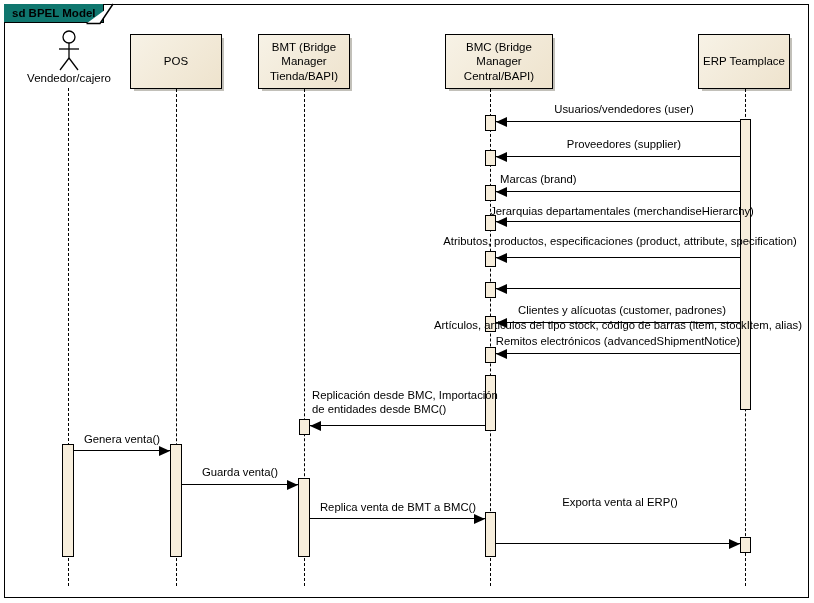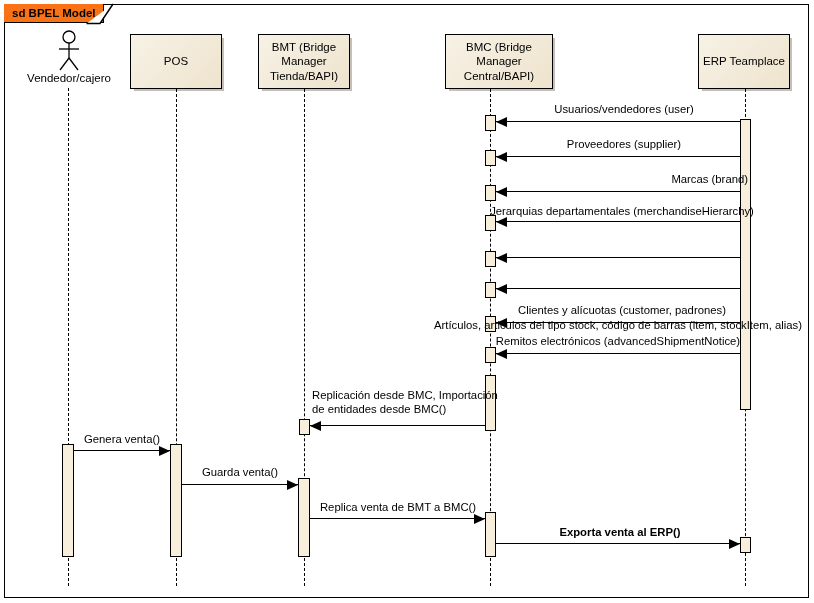--- a/index.html
+++ b/index.html
@@ -2,21 +2,21 @@
 <html><head>
 <meta charset="utf-8">
 <style>
   html,body{margin:0;padding:0;background:#ffffff;}
   body{font-family:"Liberation Sans","DejaVu Sans",sans-serif;}
   #canvas{position:relative;width:814px;height:603px;background:#ffffff;overflow:hidden;}
 
   
   .frame{position:absolute;left:4px;top:4px;width:805px;height:594px;border:1.5px solid #000;box-sizing:border-box;}
   .frame-tab{position:absolute;left:4px;top:4px;height:19px;box-sizing:border-box;
-             border:1.5px solid #000;border-top:none;border-left:none;background:#f97316;}
+             border:1.5px solid #000;border-top:none;border-left:none;background:#0f766e;}
   .frame-tab-inner{position:absolute;left:0;top:0;height:100%;display:flex;align-items:center;
                    padding:0 6px 0 8px;font-size:11.5px;font-weight:bold;color:#000;white-space:nowrap;}
 
   
   .head{position:absolute;box-sizing:border-box;border:1.2px solid #000;
         background:linear-gradient(135deg,#f7f2e6 0%,#eee3cd 100%);
         box-shadow:3px 3px 0 -1px rgba(120,115,100,.45);
         display:flex;align-items:center;justify-content:center;text-align:center;
         font-size:11.5px;line-height:14.5px;color:#000;padding:2px;}
 
@@ -112,28 +112,29 @@
   <div class="msg" style="left:496px;top:121px;width:244px;"></div>
   <div class="arrowL" style="left:496px;top:117px;"></div>
   <div class="msg-label" style="left:500px;top:103px;width:248px;text-align:center;">Usuarios/vendedores (user)</div>
 
   <div class="msg" style="left:496px;top:156px;width:244px;"></div>
   <div class="arrowL" style="left:496px;top:152px;"></div>
   <div class="msg-label" style="left:500px;top:138px;width:248px;text-align:center;">Proveedores (supplier)</div>
 
   <div class="msg" style="left:496px;top:191px;width:244px;"></div>
   <div class="arrowL" style="left:496px;top:187px;"></div>
-  <div class="msg-label" style="left:500px;top:173px;width:248px;text-align:right;">Marcas (brand)</div>
+  <div class="msg-label" style="left:500px;top:173px;width:248px;text-align:left;">Marcas (brand)</div>
 
   <div class="msg" style="left:496px;top:221px;width:244px;"></div>
   <div class="arrowL" style="left:496px;top:217px;"></div>
   <div class="msg-label" style="left:490px;top:205px;width:264px;text-align:center;">Jerarquias departamentales (merchandiseHierarchy)</div>
 
   <div class="msg" style="left:496px;top:257px;width:244px;"></div>
   <div class="arrowL" style="left:496px;top:253px;"></div>
+  <div class="msg-label" style="left:432px;top:235px;width:376px;text-align:center;">Atributos, productos, especificaciones (product, attribute, specification)</div>
 
   <div class="msg" style="left:496px;top:288px;width:244px;"></div>
   <div class="arrowL" style="left:496px;top:284px;"></div>
   <div class="msg-label" style="left:426px;top:271px;width:384px;text-align:center;margin-top:48px;">Artículos, articulos del tipo stock, código de barras (item, stockItem, alias)</div>
 
   <div class="msg" style="left:496px;top:322px;width:244px;"></div>
   <div class="arrowL" style="left:496px;top:318px;"></div>
   <div class="msg-label" style="left:498px;top:304px;width:248px;text-align:center;">Clientes y alícuotas (customer, padrones)</div>
 
   <div class="msg" style="left:496px;top:353px;width:244px;"></div>
@@ -152,15 +153,15 @@
   <div class="msg" style="left:182px;top:484px;width:116px;"></div>
   <div class="arrowR" style="left:287px;top:480px;"></div>
   <div class="msg-label" style="left:182px;top:466px;width:116px;text-align:center;">Guarda venta()</div>
 
   <div class="msg" style="left:310px;top:518px;width:175px;"></div>
   <div class="arrowR" style="left:474px;top:514px;"></div>
   <div class="msg-label" style="left:310px;top:501px;width:176px;text-align:center;">Replica venta de BMT a BMC()</div>
 
   <div class="msg" style="left:496px;top:543px;width:244px;"></div>
   <div class="arrowR" style="left:729px;top:539px;"></div>
-  <div class="msg-label" style="left:498px;top:526px;width:244px;text-align:center;font-weight:bold;">Exporta venta al ERP()</div>
+  <div class="msg-label" style="left:498px;top:496px;width:244px;text-align:center;">Exporta venta al ERP()</div>
 
 </div>
 
 </body></html>

